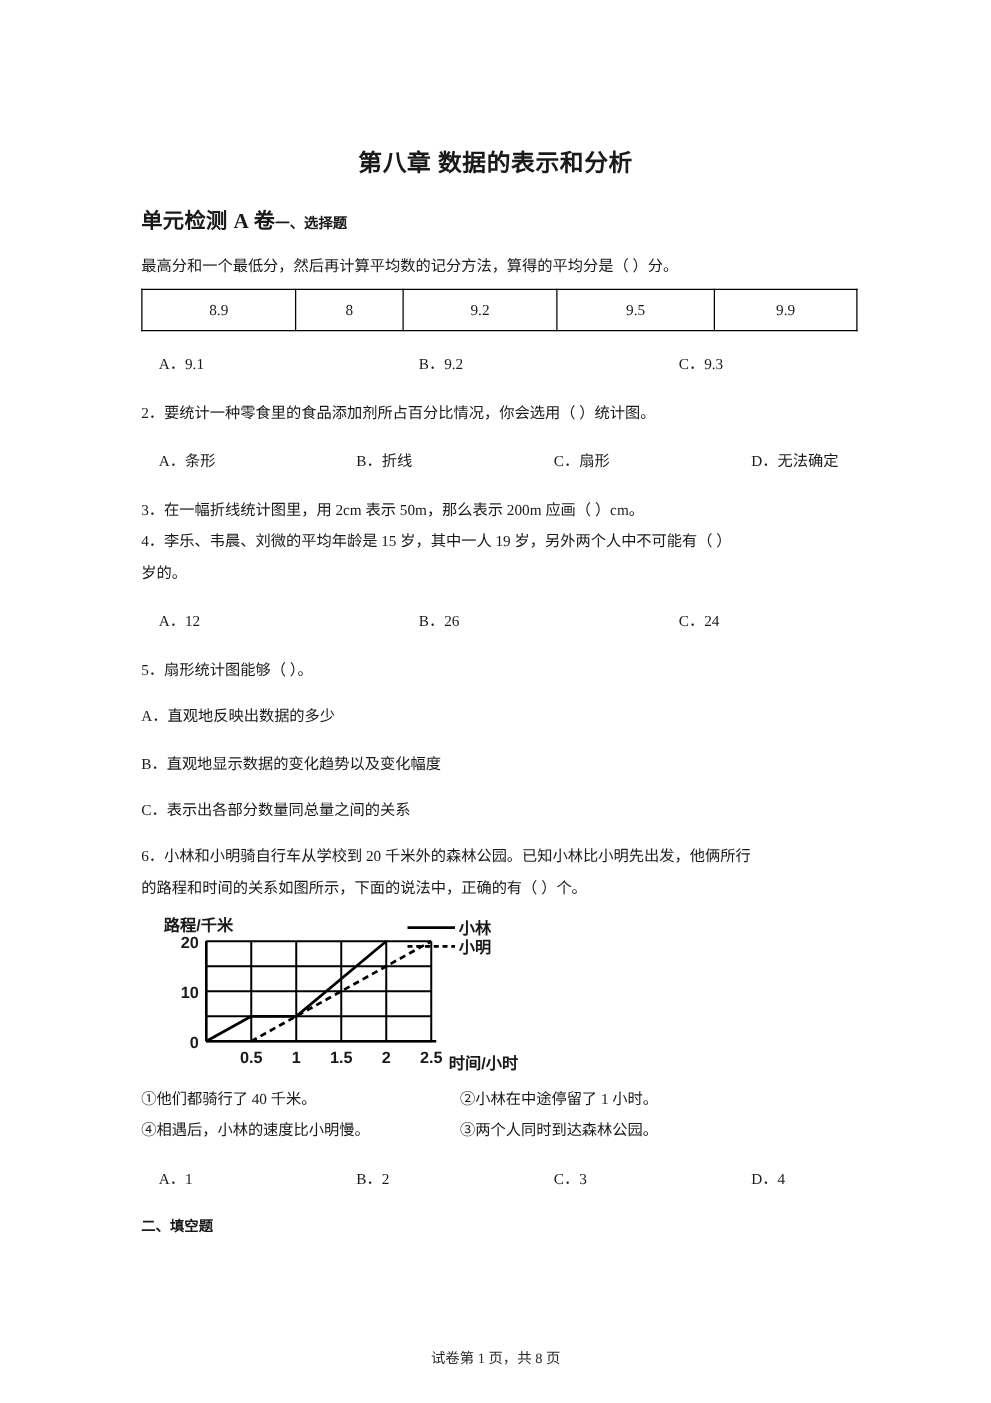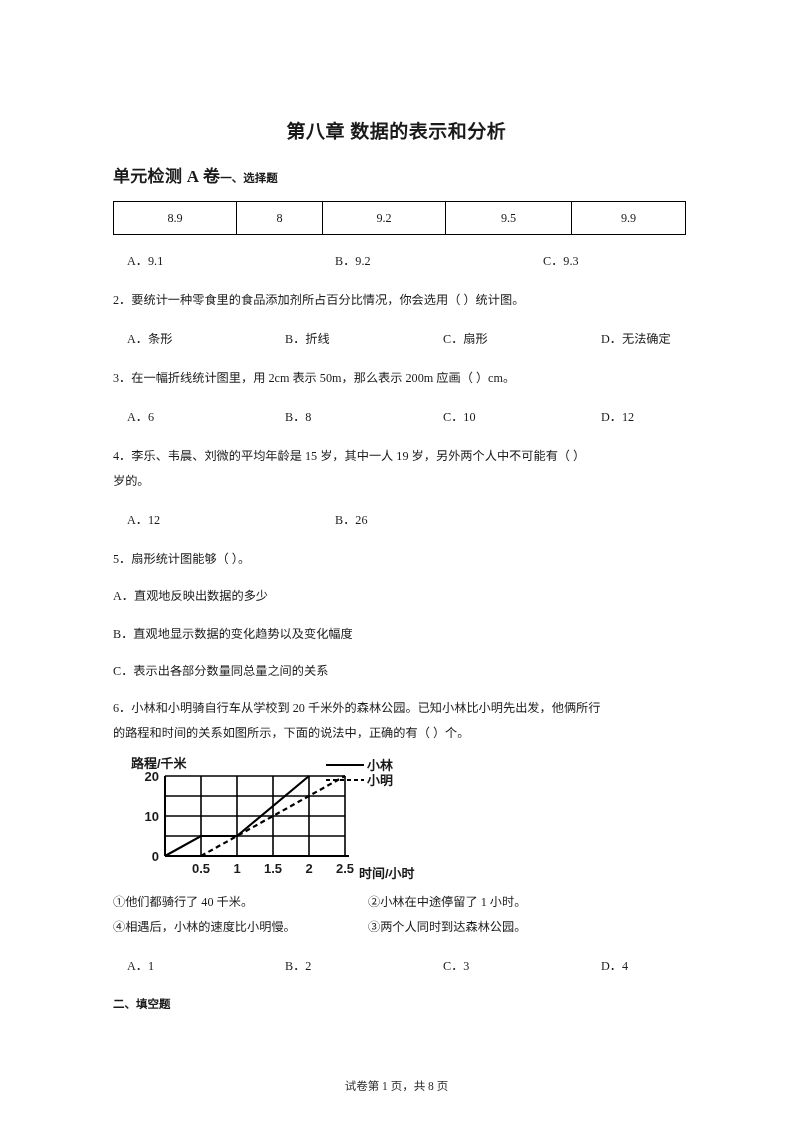--- a/index.html
+++ b/index.html
@@ -131,20 +131,21 @@
 
   <div class="content">
 
     <h1 class="doc-title">第八章 数据的表示和分析</h1>
 
     <div class="section-head">
       <span class="paper-name">单元检测 A 卷</span><span class="sec-label">一、选择题</span>
     </div>
 
     <div class="q">
+      <p class="q-text">最高分和一个最低分，然后再计算平均数的记分方法，算得的平均分是（    ）分。</p>
       <table class="score-table">
         <tbody>
           <tr>
             <td style="width:122px">8.9</td>
             <td style="width:85px">8</td>
             <td style="width:122px">9.2</td>
             <td style="width:125px">9.5</td>
             <td style="width:113px">9.9</td>
           </tr>
         </tbody>
@@ -161,34 +162,29 @@
       <div class="opts cols4">
         <span class="opt">A．条形</span>
         <span class="opt">B．折线</span>
         <span class="opt">C．扇形</span>
         <span class="opt">D．无法确定</span>
       </div>
     </div>
 
     <div class="q">
       <p class="q-text">3．在一幅折线统计图里，用 2cm 表示 50m，那么表示 200m 应画（    ）cm。</p>
-      <div class="opts cols4">
-        <span class="opt">A．6</span>
-        <span class="opt">B．8</span>
-        <span class="opt">C．10</span>
-        <span class="opt">D．12</span>
-      </div>
     </div>
 
     <div class="q">
       <p class="q-text">4．李乐、韦晨、刘微的平均年龄是 15 岁，其中一人 19 岁，另外两个人中不可能有（    ）</p>
       <p class="q-text">岁的。</p>
       <div class="opts cols3">
         <span class="opt">A．12</span>
         <span class="opt">B．26</span>
+        <span class="opt">C．24</span>
       </div>
     </div>
 
     <div class="q">
       <p class="q-text">5．扇形统计图能够（    ）。</p>
       <p class="opt-stacked">A．直观地反映出数据的多少</p>
       <p class="opt-stacked">B．直观地显示数据的变化趋势以及变化幅度</p>
       <p class="opt-stacked">C．表示出各部分数量同总量之间的关系</p>
     </div>
 

